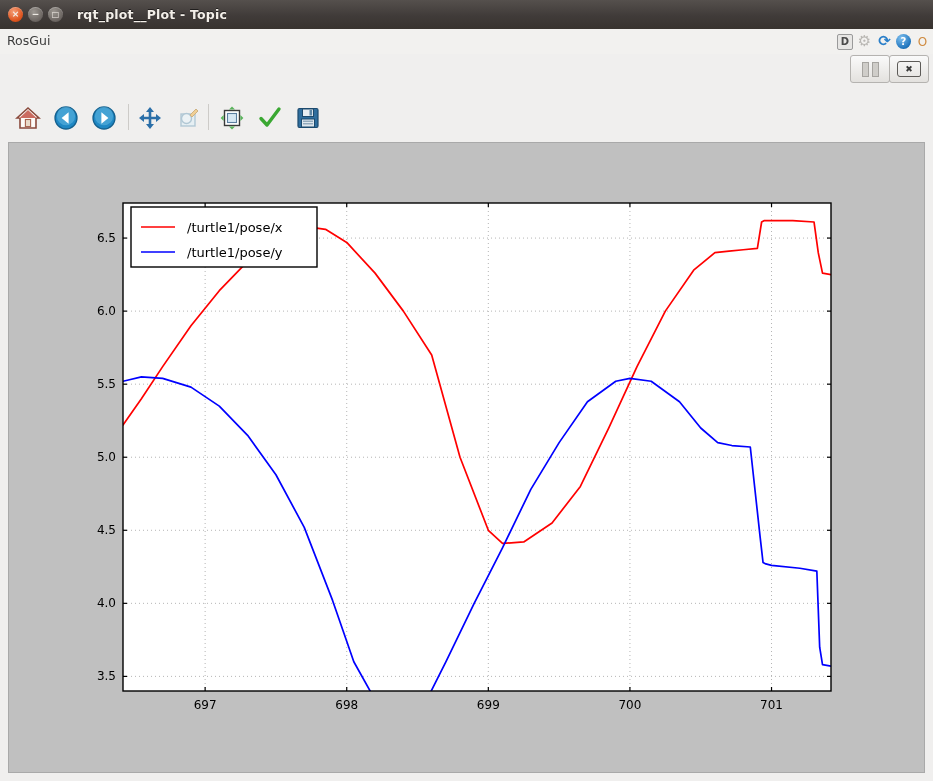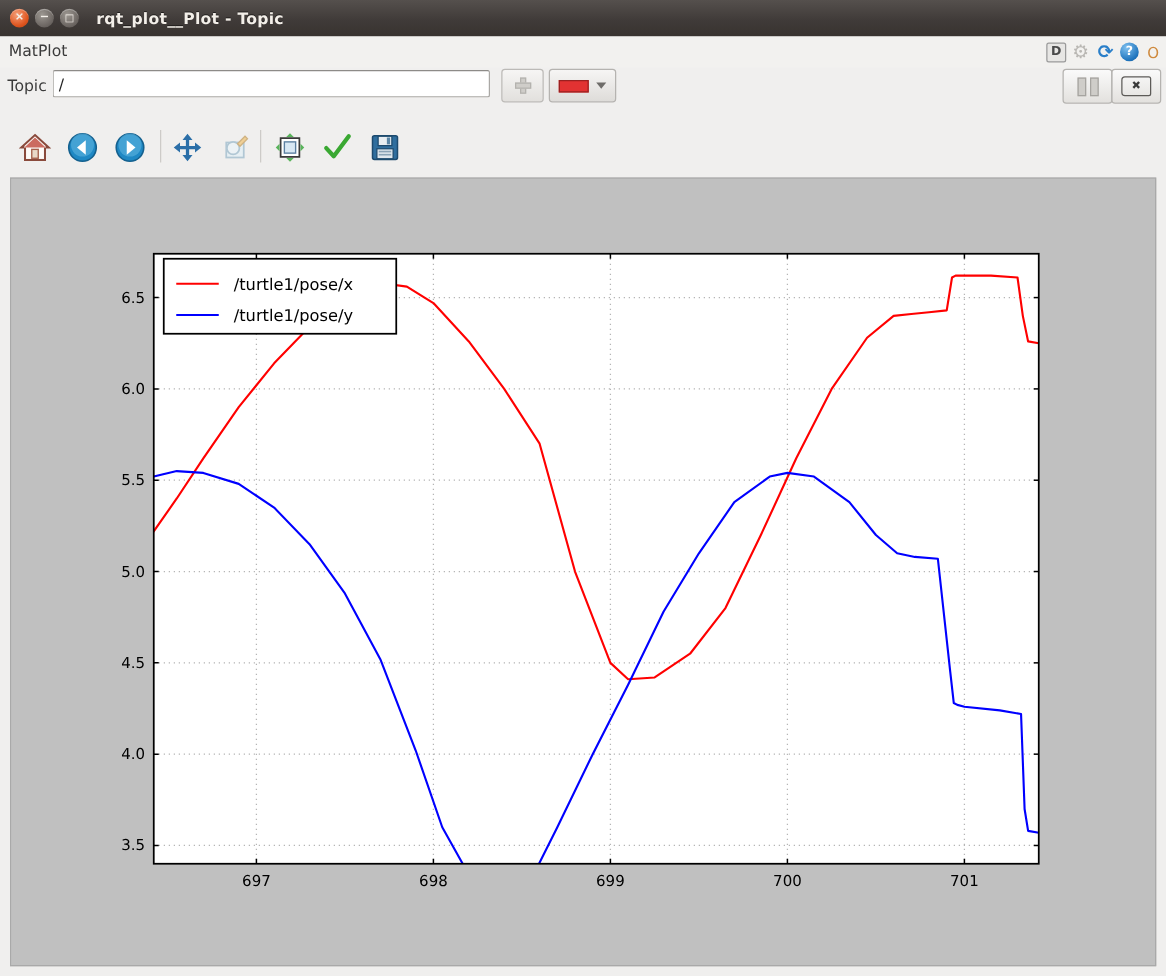--- a/index.html
+++ b/index.html
@@ -109,41 +109,30 @@
         <span>−</span>
       </div>
       <div class="wbtn max">
         <span>□</span>
       </div>
     </div>
     <div class="wtitle">rqt_plot__Plot - Topic</div>
   </div>
 
   <div class="whead">
-    <div class="whead-title">MatPlot</div>
+    <div class="whead-title">RosGui</div>
     <div class="dockicons">
       <div class="dk dk-d">D</div>
       <div class="dk dk-gear">⚙</div>
       <div class="dk dk-reload">⟳</div>
       <div class="dk dk-help">?</div>
       <div class="dk dk-o">O</div>
     </div>
   </div>
 
-  <div class="topicrow">
-    <div class="topiclabel">Topic</div>
-    <input class="topicinput" type="text" value="/" style="">
-    <div class="addbtn">
-      <span class="plusicon"></span>
-    </div>
-    <div class="colorbtn">
-      <span class="colorswatch"></span>
-      <span class="caret"></span>
-    </div>
-  </div>
 
   <div class="pausebtn">
     <span class="pauseglyph">
         <i></i>
         <i></i>
       </span>
   </div>
   <div class="clearbtn">
     <span class="clearglyph">✖</span>
   </div>

